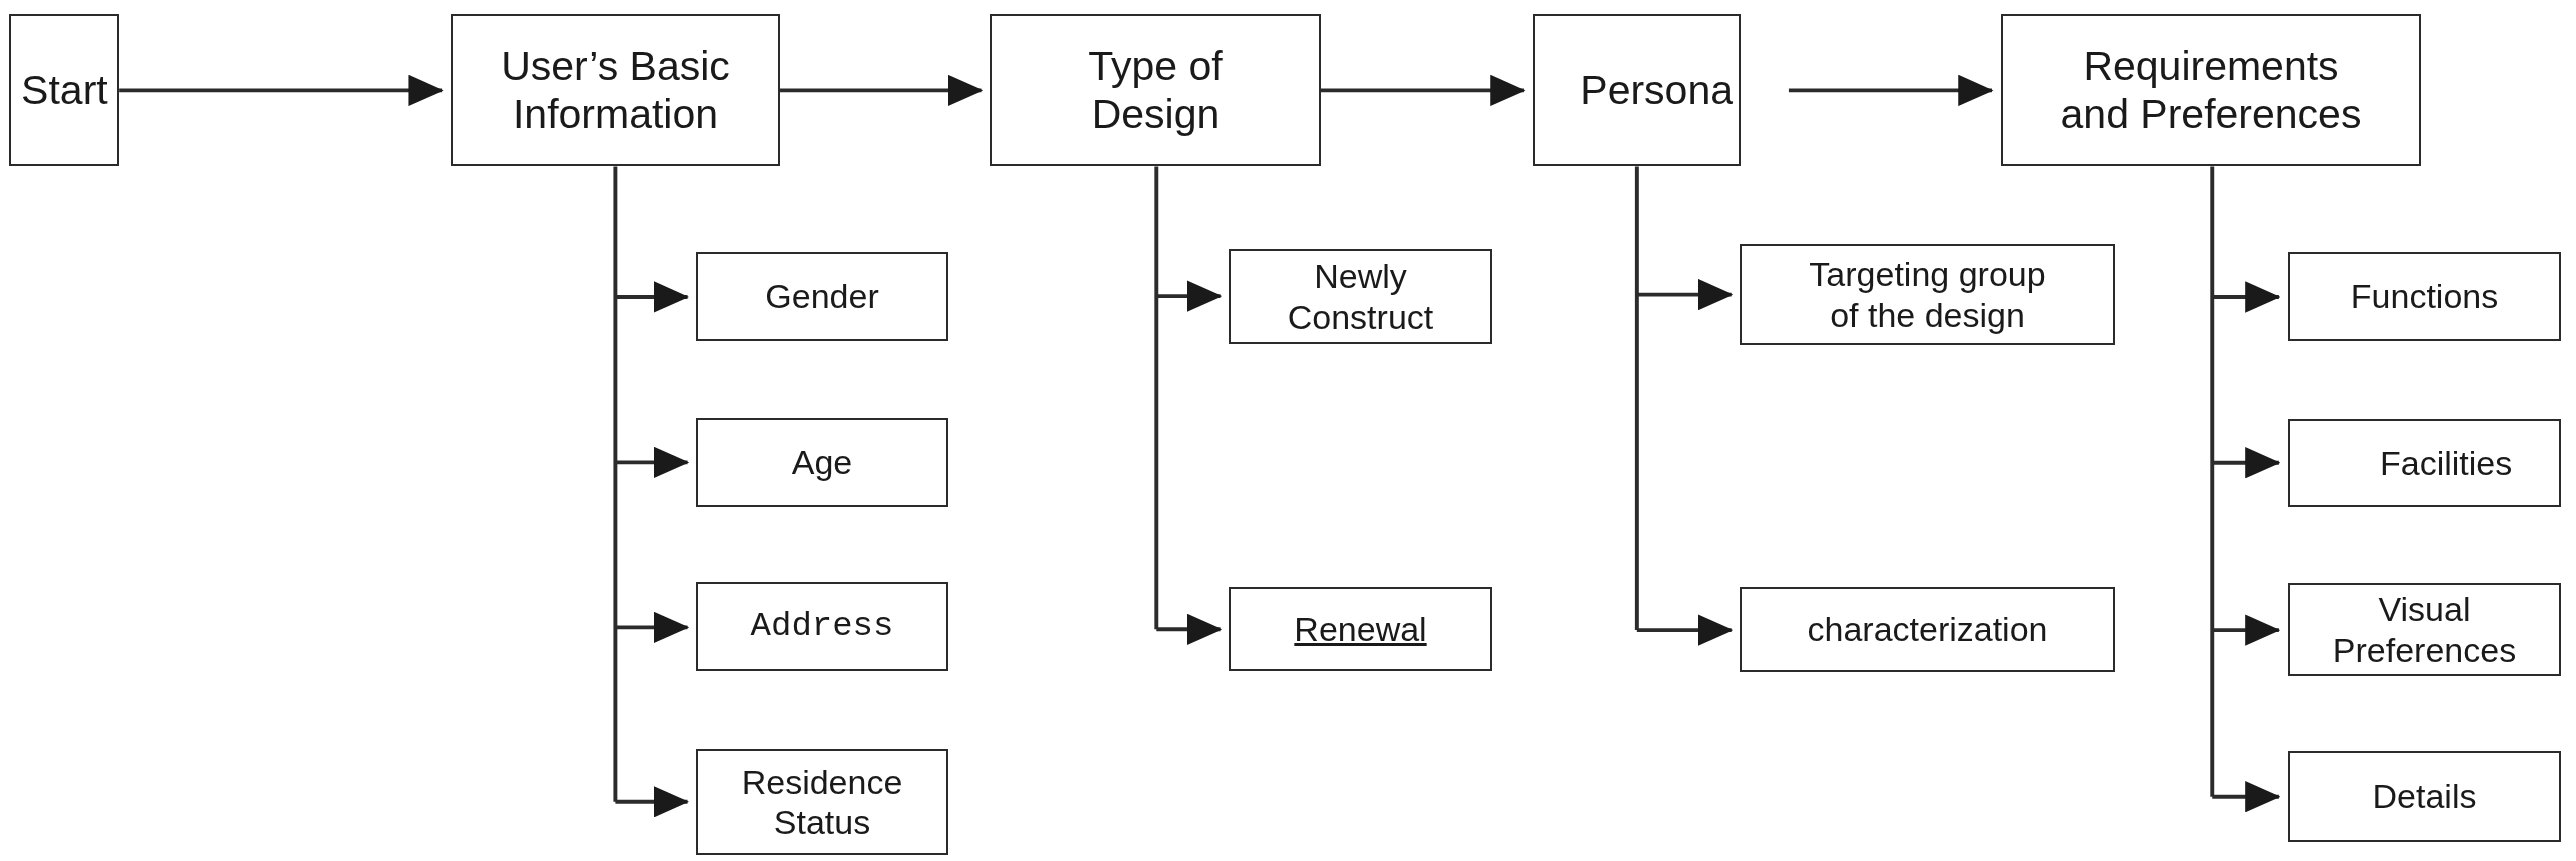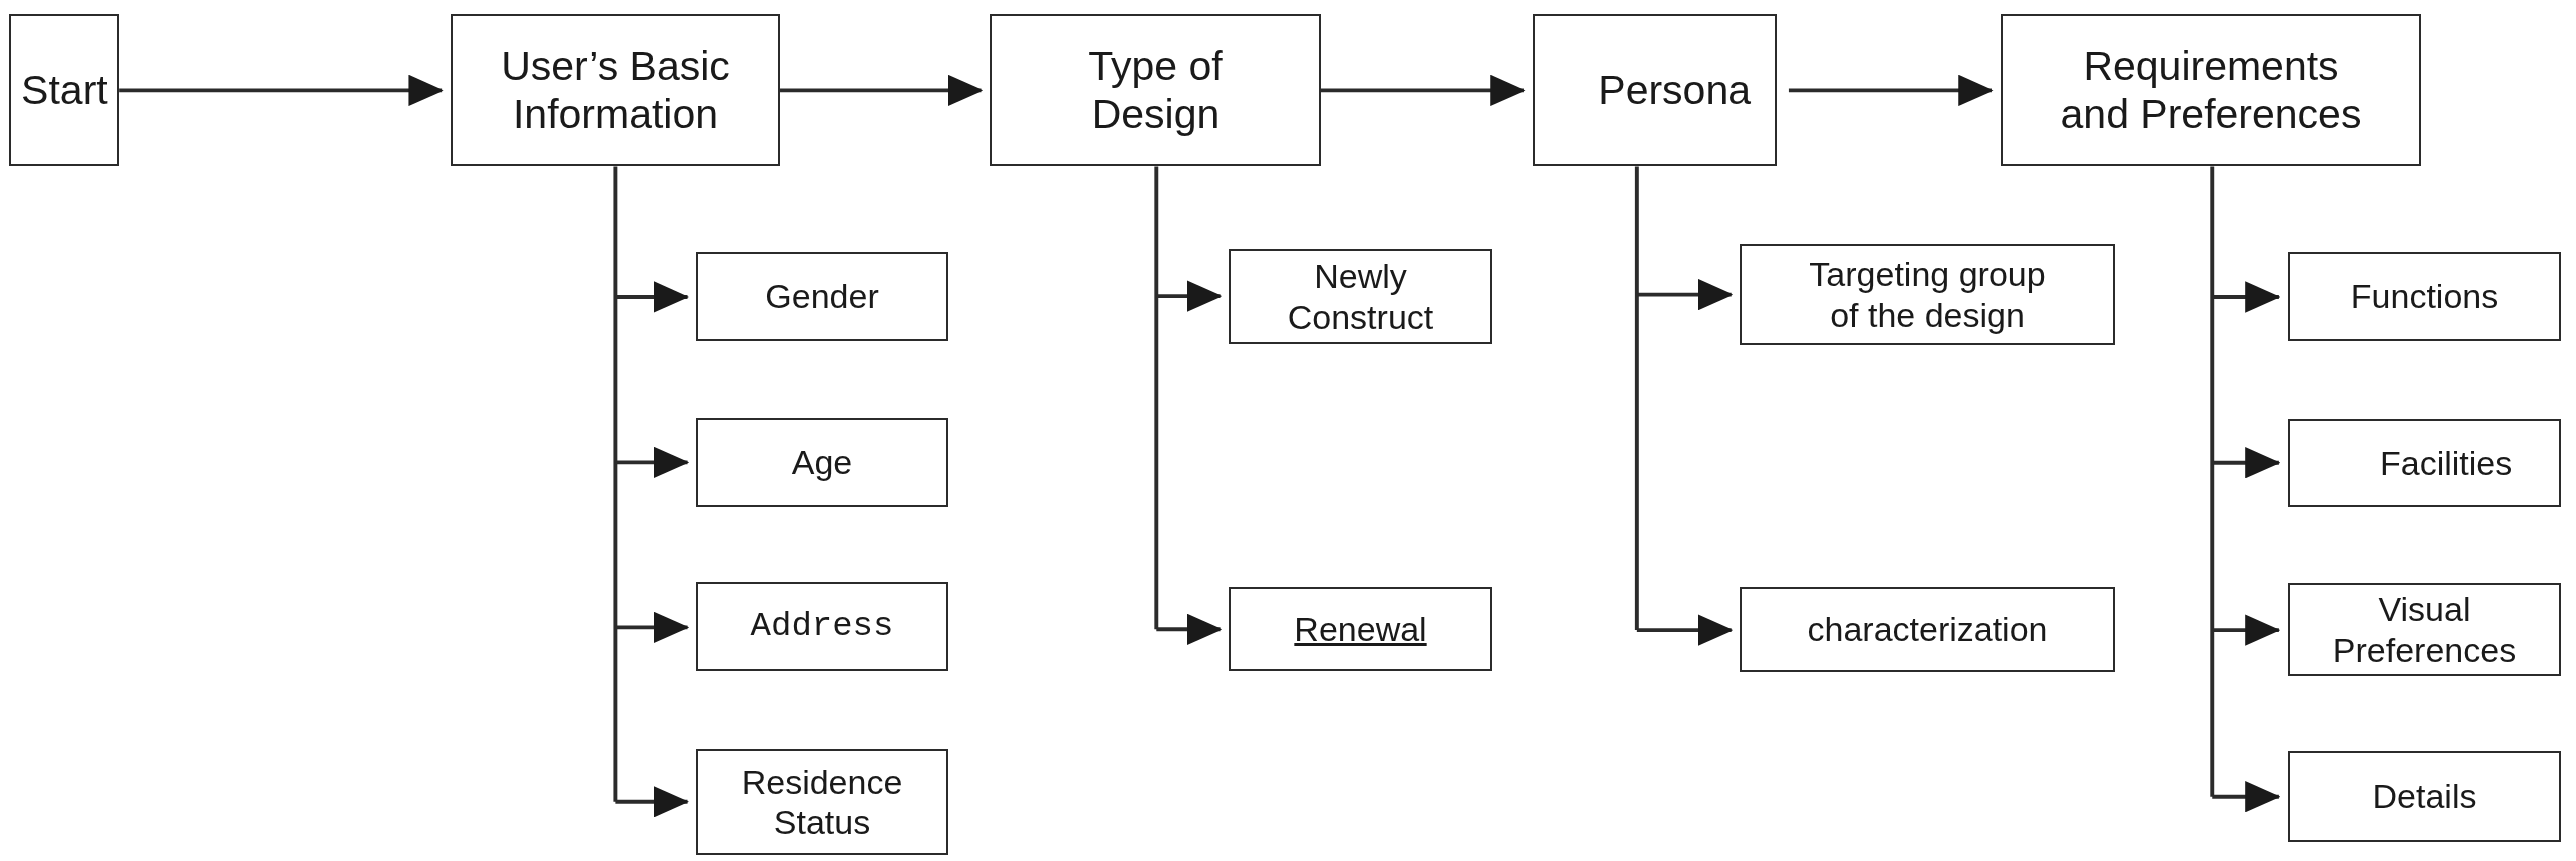--- a/index.html
+++ b/index.html
@@ -81,21 +81,21 @@
         <line x1="2822" y1="803.5" x2="2907" y2="803.5" stroke="#2b2b2b" stroke-width="5" marker-end="url(#arrowhead)"></line>
         <line x1="2822" y1="1016" x2="2907" y2="1016" stroke="#2b2b2b" stroke-width="5" marker-end="url(#arrowhead)"></line>
       </g>
   </svg>
   <div id="nodes">
       <div class="node stage" style="left: 9.4px; top: 14px; width: 110px; height: 152px;"><span>Start</span></div>
       <div class="node stage" style="left: 451px; top: 14px; width: 329px; height: 152px;"><span>User’s Basic
 Information</span></div>
       <div class="node stage" style="left: 990px; top: 14px; width: 331px; height: 152px;"><span>Type of
 Design</span></div>
-      <div class="node stage" style="left: 1533px; top: 14px; width: 244px; height: 152px; padding-left: 44px;"><span>Persona</span></div>
+      <div class="node stage" style="left: 1533px; top: 14px; width: 208px; height: 152px; padding-left: 44px;"><span>Persona</span></div>
       <div class="node stage" style="left: 2001px; top: 14px; width: 420px; height: 152px;"><span>Requirements
 and Preferences</span></div>
       <div class="node leaf" style="left: 696px; top: 252px; width: 252px; height: 89px;"><span>Gender</span></div>
       <div class="node leaf" style="left: 696px; top: 418px; width: 252px; height: 89px; align-items: center;"><span>Age</span></div>
       <div class="node leaf" style="left: 696px; top: 582px; width: 252px; height: 89px; font-family: Liberation Mono, monospace;"><span>Address</span></div>
       <div class="node leaf" style="left: 696px; top: 749px; width: 252px; height: 106px;"><span>Residence
 Status</span></div>
       <div class="node leaf" style="left: 1229px; top: 249px; width: 263px; height: 95px;"><span>Newly
 Construct</span></div>
       <div class="node leaf" style="left: 1229px; top: 587px; width: 263px; height: 84px; text-decoration: underline;"><span>Renewal</span></div>

